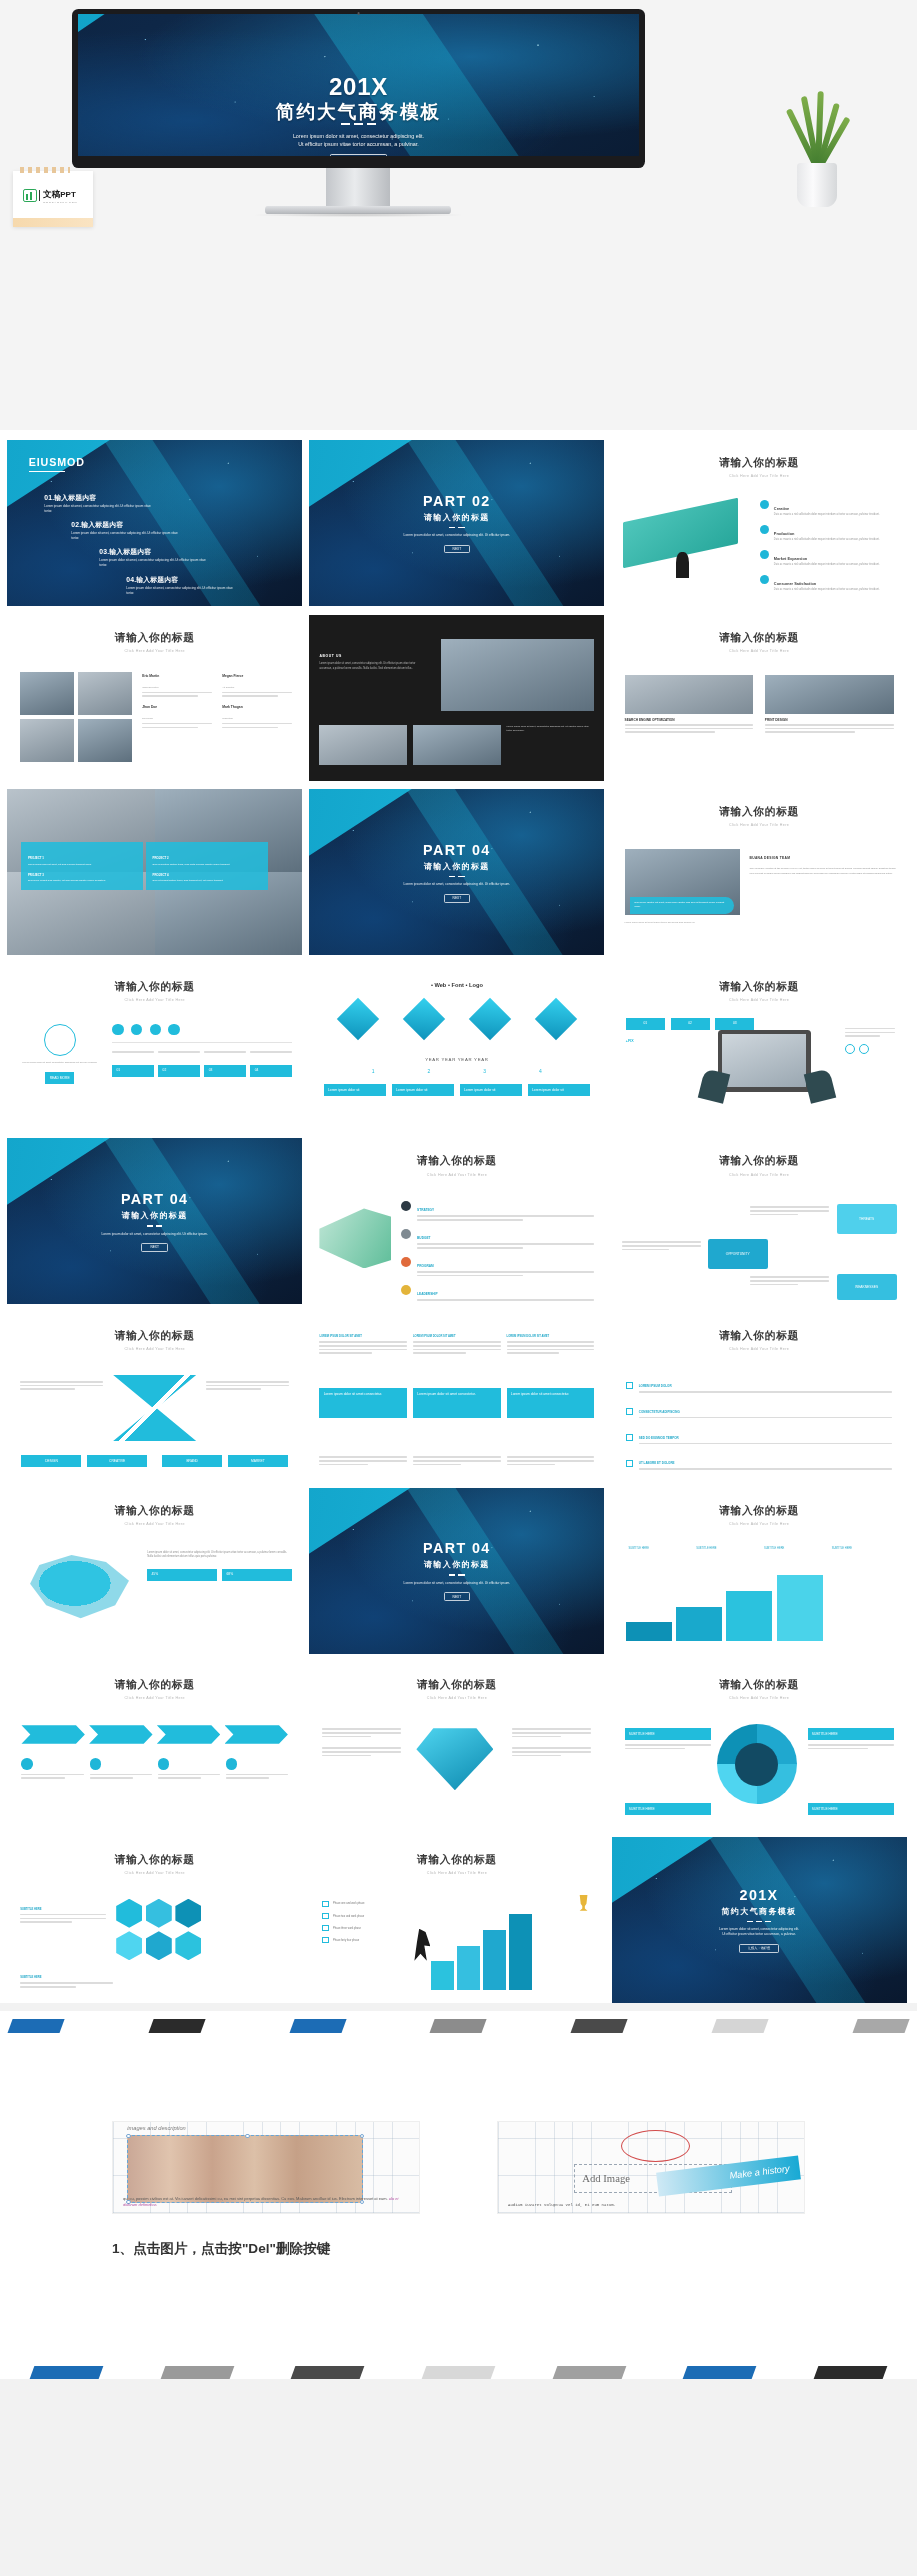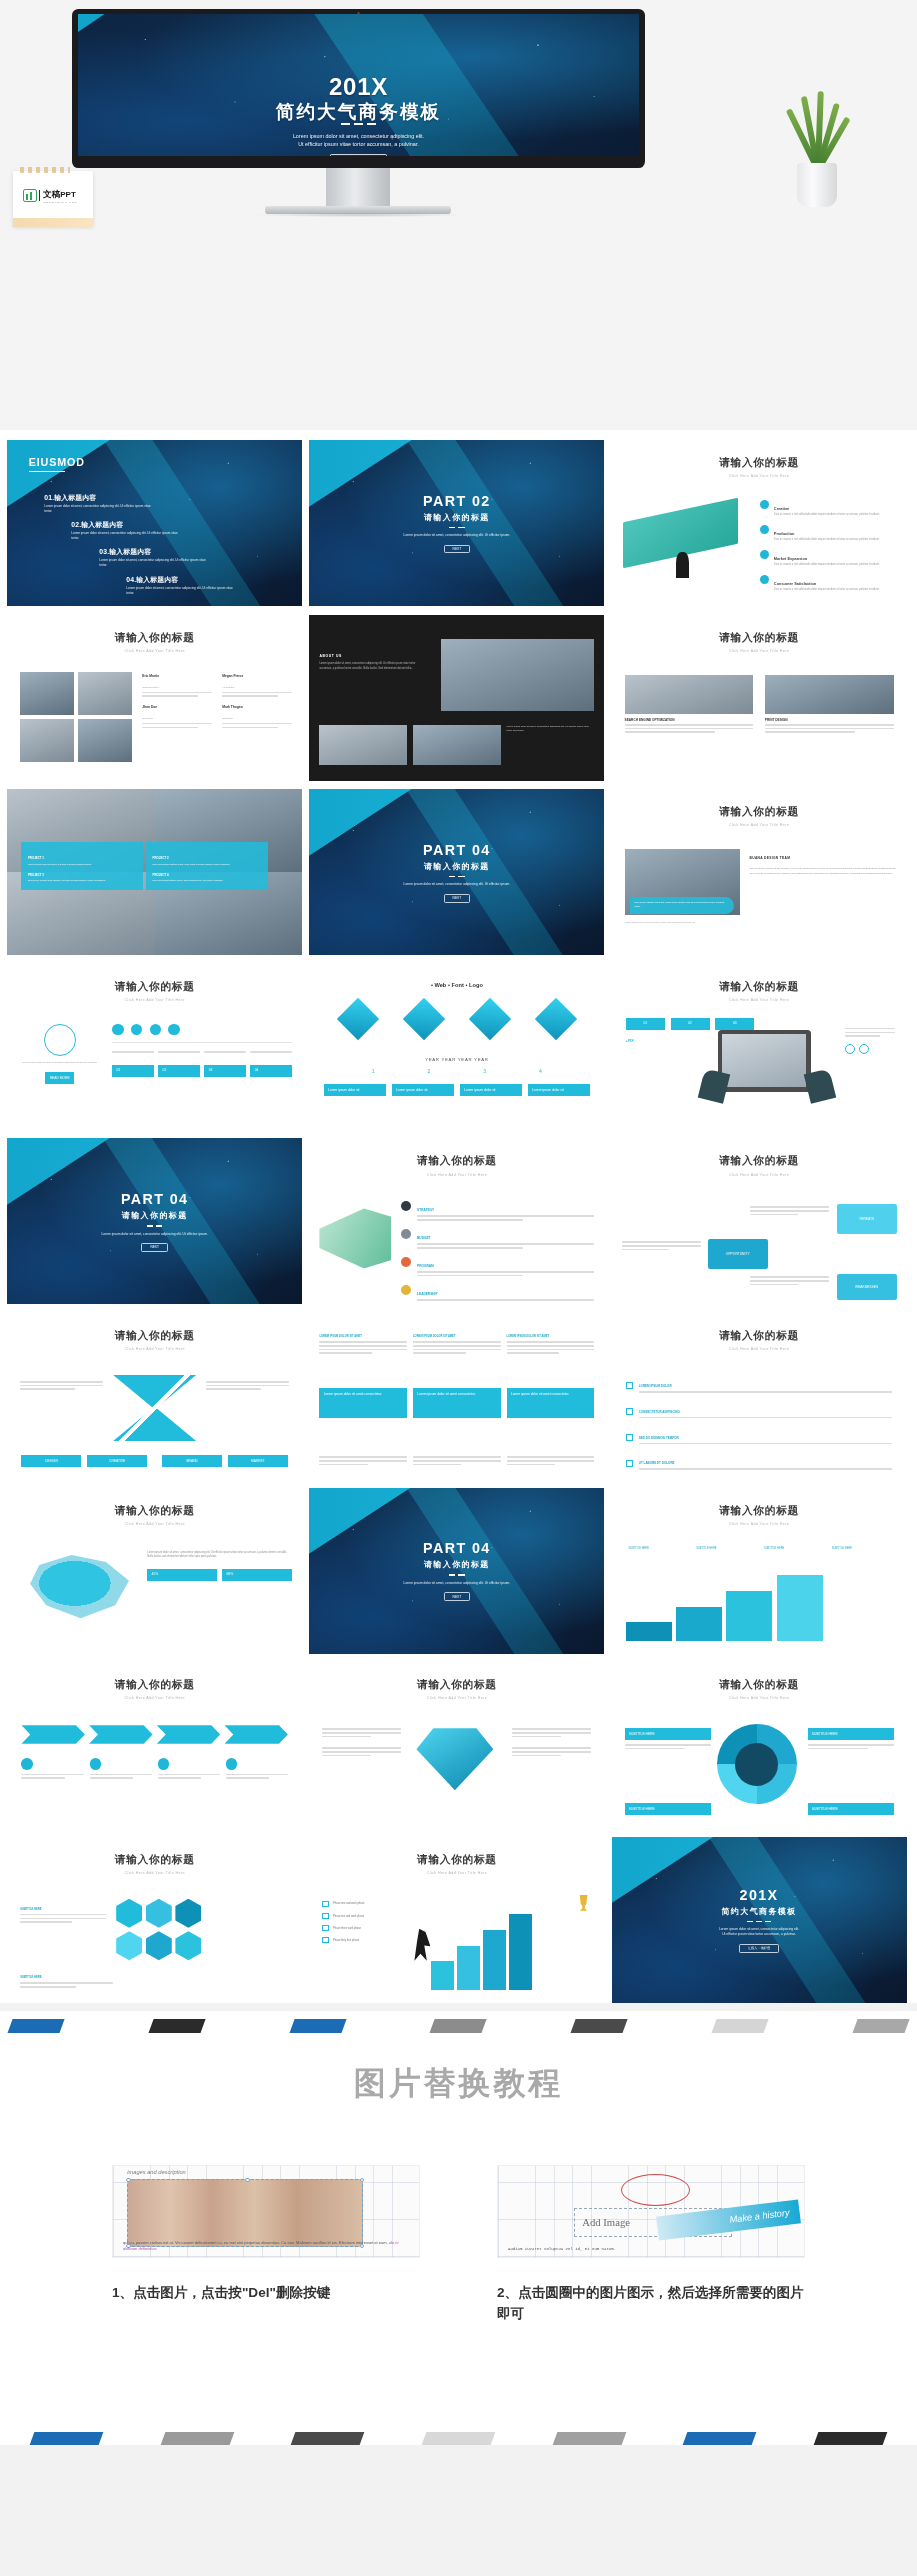--- a/index.html
+++ b/index.html
@@ -897,21 +897,20 @@
   <span style="background:#1c6cb5"></span>
   <span style="background:#2b2b2b"></span>
   <span style="background:#1c6cb5"></span>
   <span style="background:#8c8c8c"></span>
   <span style="background:#4a4a4a"></span>
   <span style="background:#d5d5d5"></span>
   <span style="background:#a8a8a8"></span>
 </div>
 
 <div class="tut">
-  <div class="tut-title">图片替换教程</div>
 
   <div class="tut-row">
 
     <div class="tut-col">
       <div class="tut-shot">
         <div class="grid-paper"></div>
         <div style="position:absolute;left:14.3px;top:3.6px;font-size:5.7px;color:#7a7a7a;font-style:italic">images and description</div>
         <div class="faces">
           <div class="handles">
             <i style="left:-2.1px;top:-2.1px"></i>
@@ -930,21 +929,20 @@
     </div>
 
     <div class="tut-col">
       <div class="tut-shot">
         <div class="grid-paper"></div>
         <div class="redcircle"></div>
         <div class="addimg">Add  Image</div>
         <div class="ribbon">Make a history</div>
         <div class="ctxt" style="font-family:'Liberation Mono',monospace">Audiam iuvaret voluptua vel id, Ei eum natum.</div>
       </div>
-      <div class="tut-cap">2、点击圆圈中的图片图示，然后选择所需要的图片即可</div>
     </div>
 
   </div>
 
   <div class="footbars">
     <span style="background:#1c6cb5"></span>
     <span style="background:#9a9a9a"></span>
     <span style="background:#4a4a4a"></span>
     <span style="background:#d8d8d8"></span>
     <span style="background:#a0a0a0"></span>

